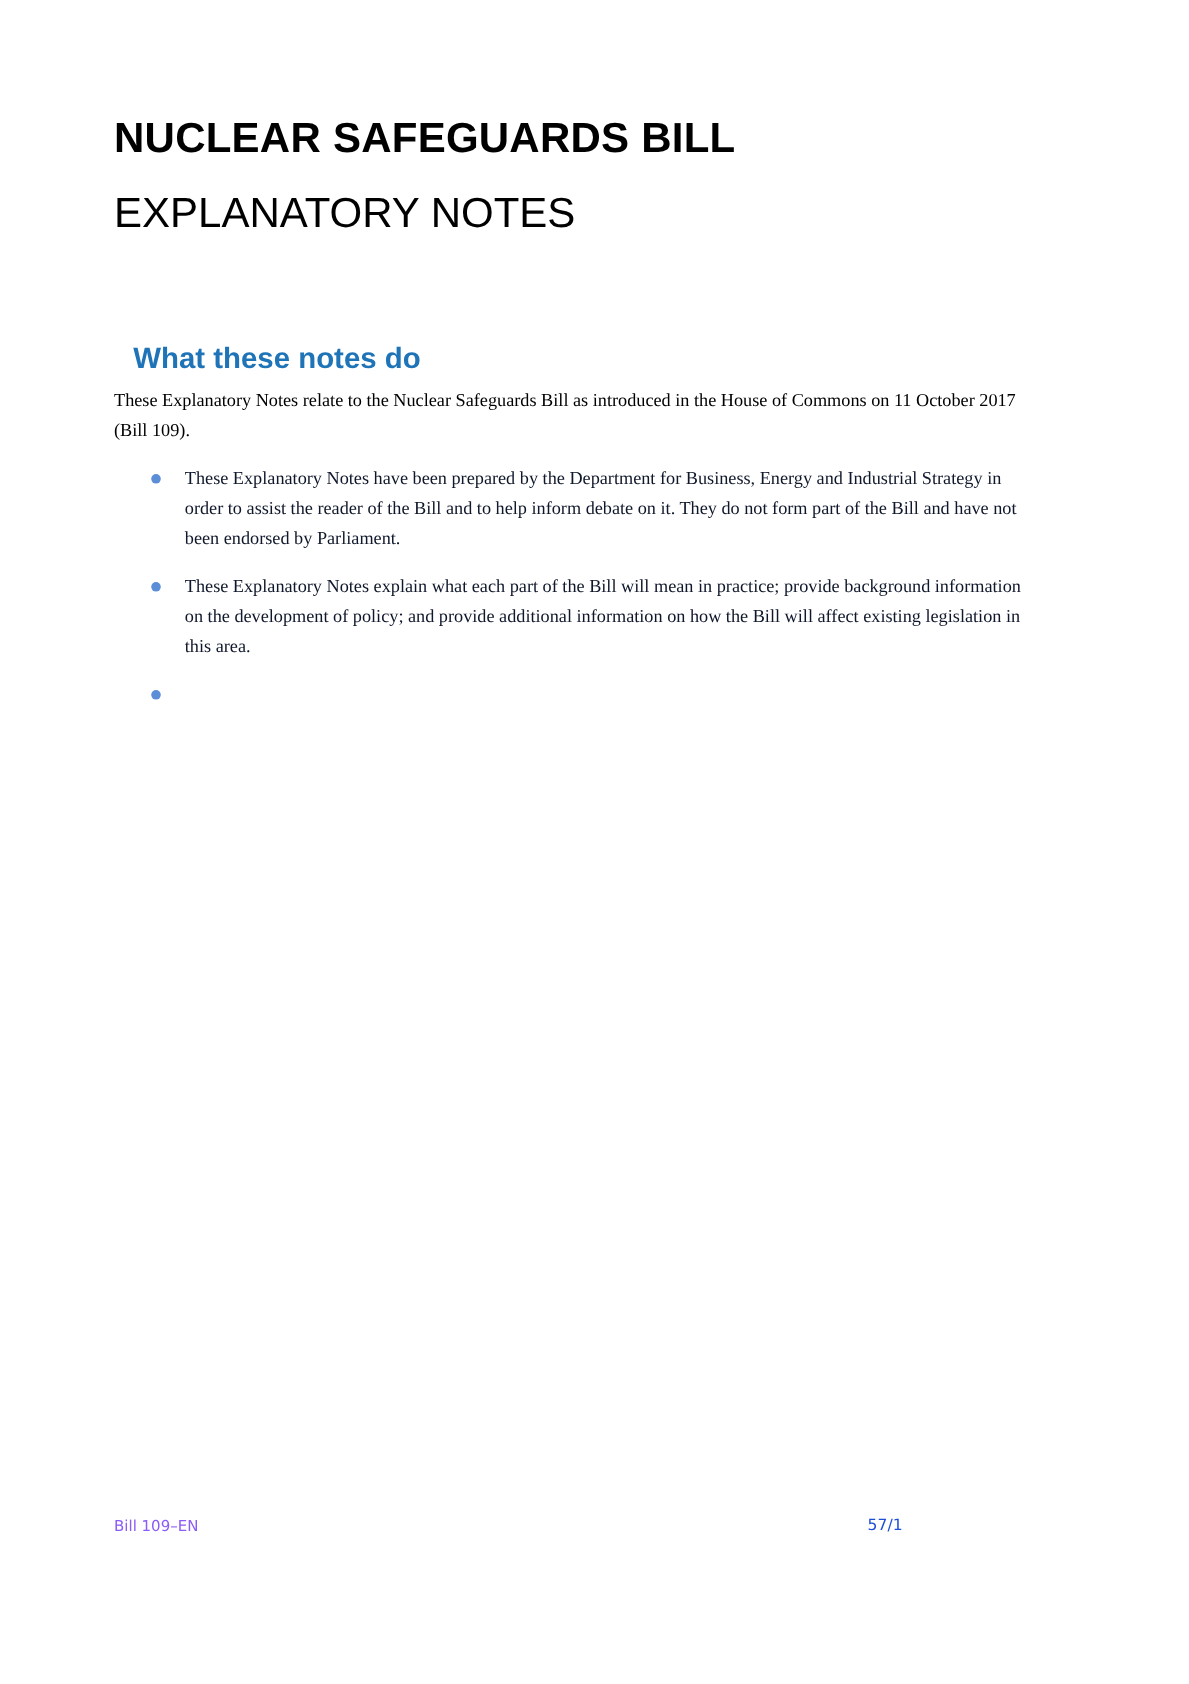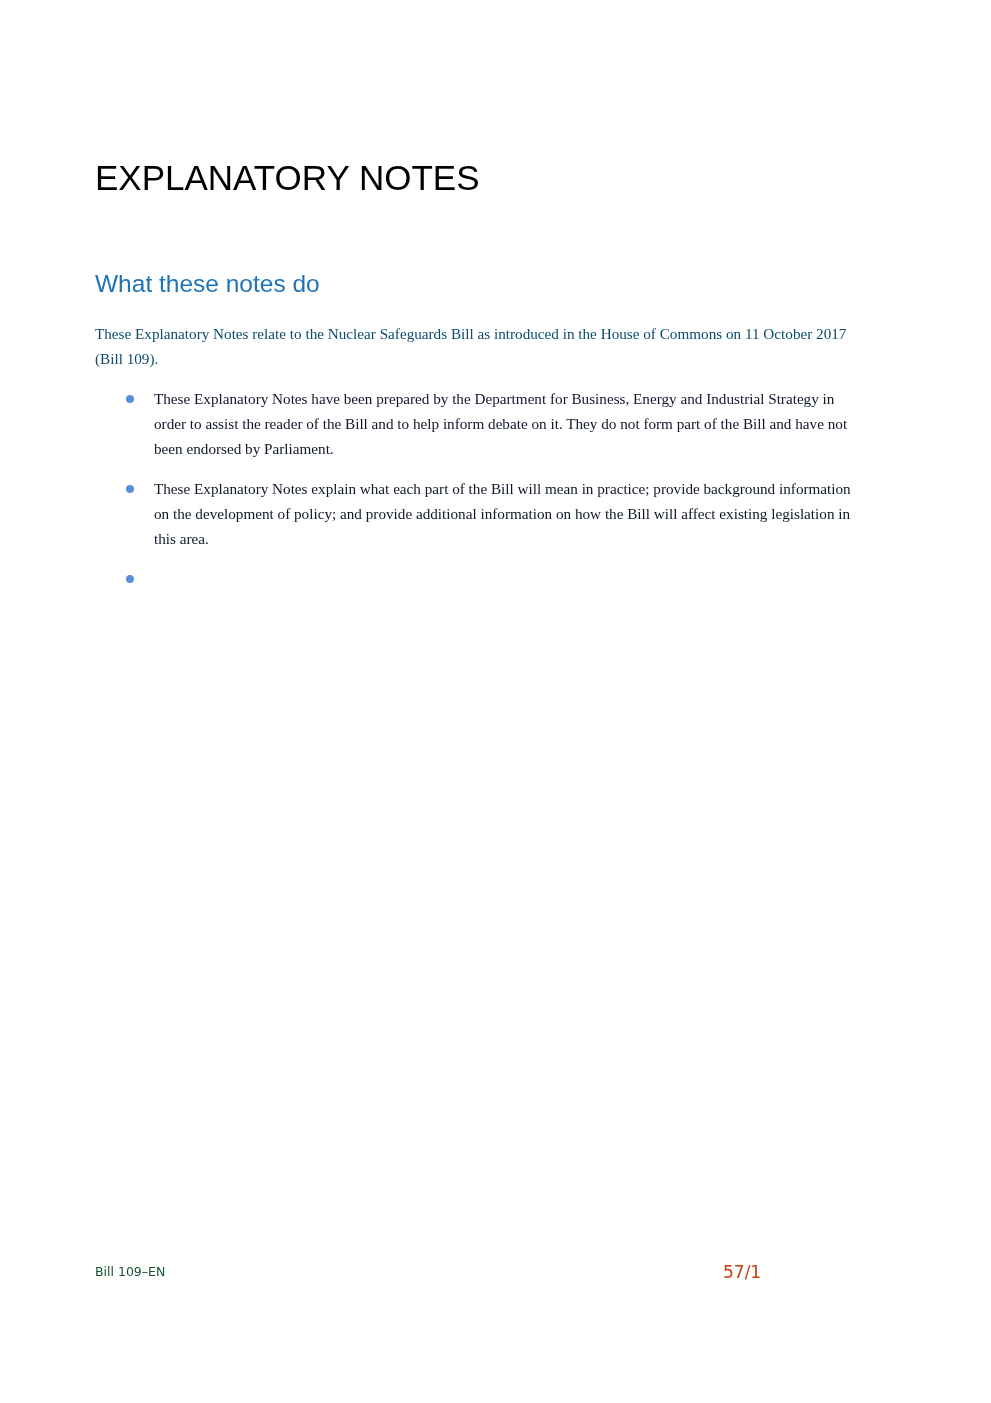--- a/index.html
+++ b/index.html
@@ -40,37 +40,37 @@
       font-family: "Liberation Sans", sans-serif;
       font-weight: normal;
       font-size: 35px;
       line-height: 42px;
       color: #000;
     }
     .section-heading {
       position: absolute;
       left: 95px;
       top: 268px;
-      margin: 0;
+      margin: 16px;
       font-family: "Liberation Sans", sans-serif;
-      font-weight: normal;
+      font-weight: bold;
       font-size: 24.5px;
       line-height: 32px;
       color: #1f74b8;
     }
     .intro {
       position: absolute;
       left: 95px;
       top: 321px;
       width: 760px;
       margin: 0;
       font-family: "Liberation Serif", serif;
       font-size: 15.2px;
       line-height: 25px;
-      color: #0c4a6e;
+      color: #000000;
     }
     .bullets {
       position: absolute;
       left: 95px;
       top: 386px;
       width: 770px;
       margin: 0;
       padding: 0;
       list-style: none;
       font-family: "Liberation Serif", serif;
@@ -92,36 +92,37 @@
       border-radius: 50%;
       background: #5b8ed6;
     }
     .footer-left {
       position: absolute;
       left: 95px;
       top: 1264px;
       font-family: "DejaVu Sans", sans-serif;
       font-size: 12.5px;
       line-height: 16px;
-      color: #14532d;
+      color: #8b5cf6;
     }
     .footer-right {
       position: absolute;
       left: 723px;
       top: 1264px;
       font-family: "DejaVu Sans", sans-serif;
-      font-size: 17px;
+      font-size: 13px;
       line-height: 16px;
-      color: #c2410c;
+      color: #1d4ed8;
     }
   </style>
 </head>
 <body>
 
 <div class="page">
+  <h1 class="title">NUCLEAR SAFEGUARDS BILL</h1>
   <h2 class="subtitle">EXPLANATORY NOTES</h2>
 
   <h3 class="section-heading">What these notes do</h3>
 
   <p class="intro">These Explanatory Notes relate to the Nuclear Safeguards Bill as introduced in the House of Commons on 11 October 2017 (Bill 109).</p>
 
   <ul class="bullets">
     <li>
       <span class="bullet-dot"></span>
       <span>These Explanatory Notes have been prepared by the Department for Business, Energy and Industrial Strategy in order to assist the reader of the Bill and to help inform debate on it. They do not form part of the Bill and have not been endorsed by Parliament.</span>

